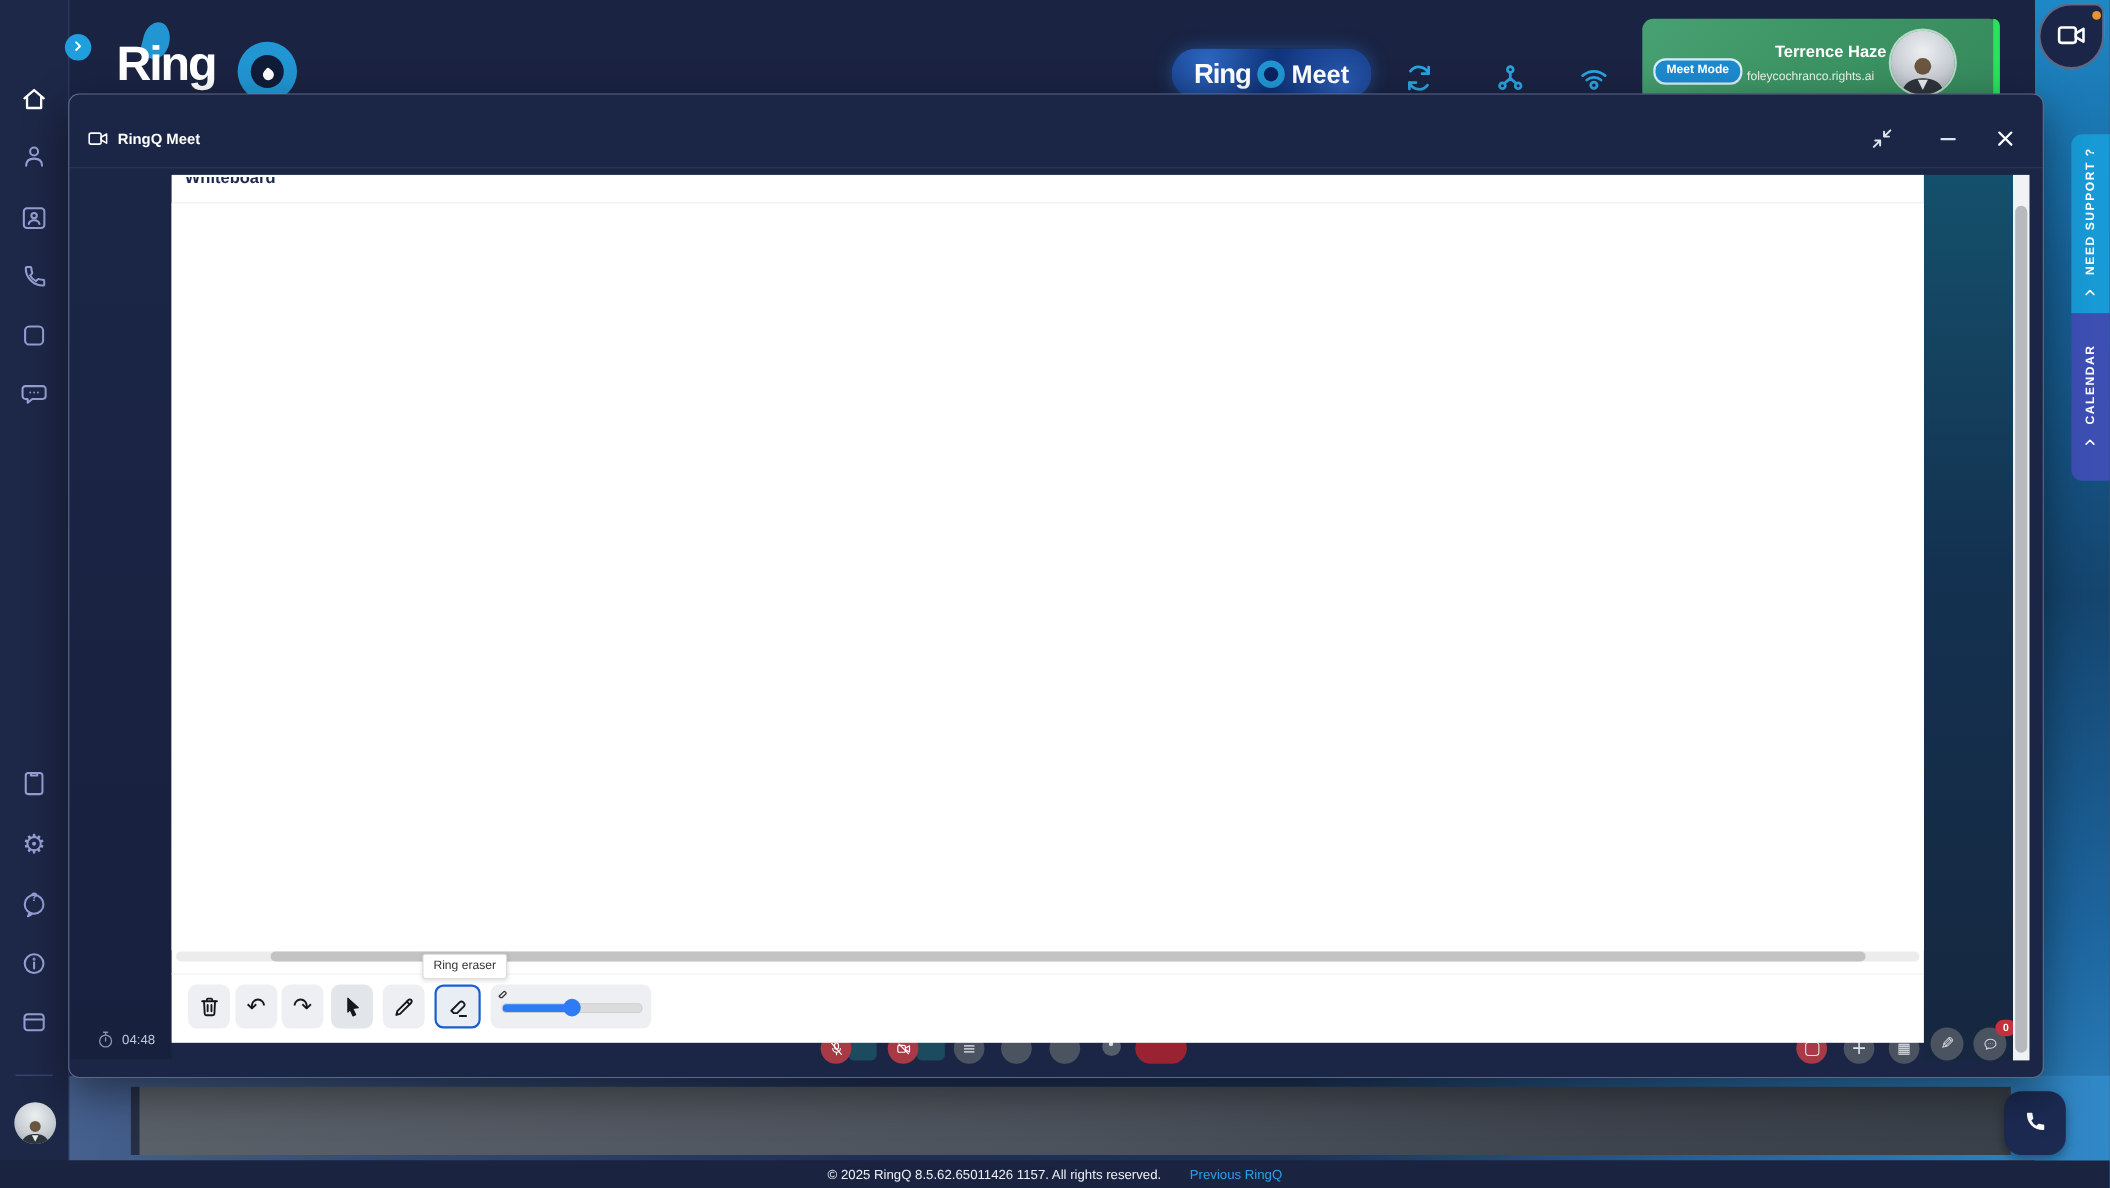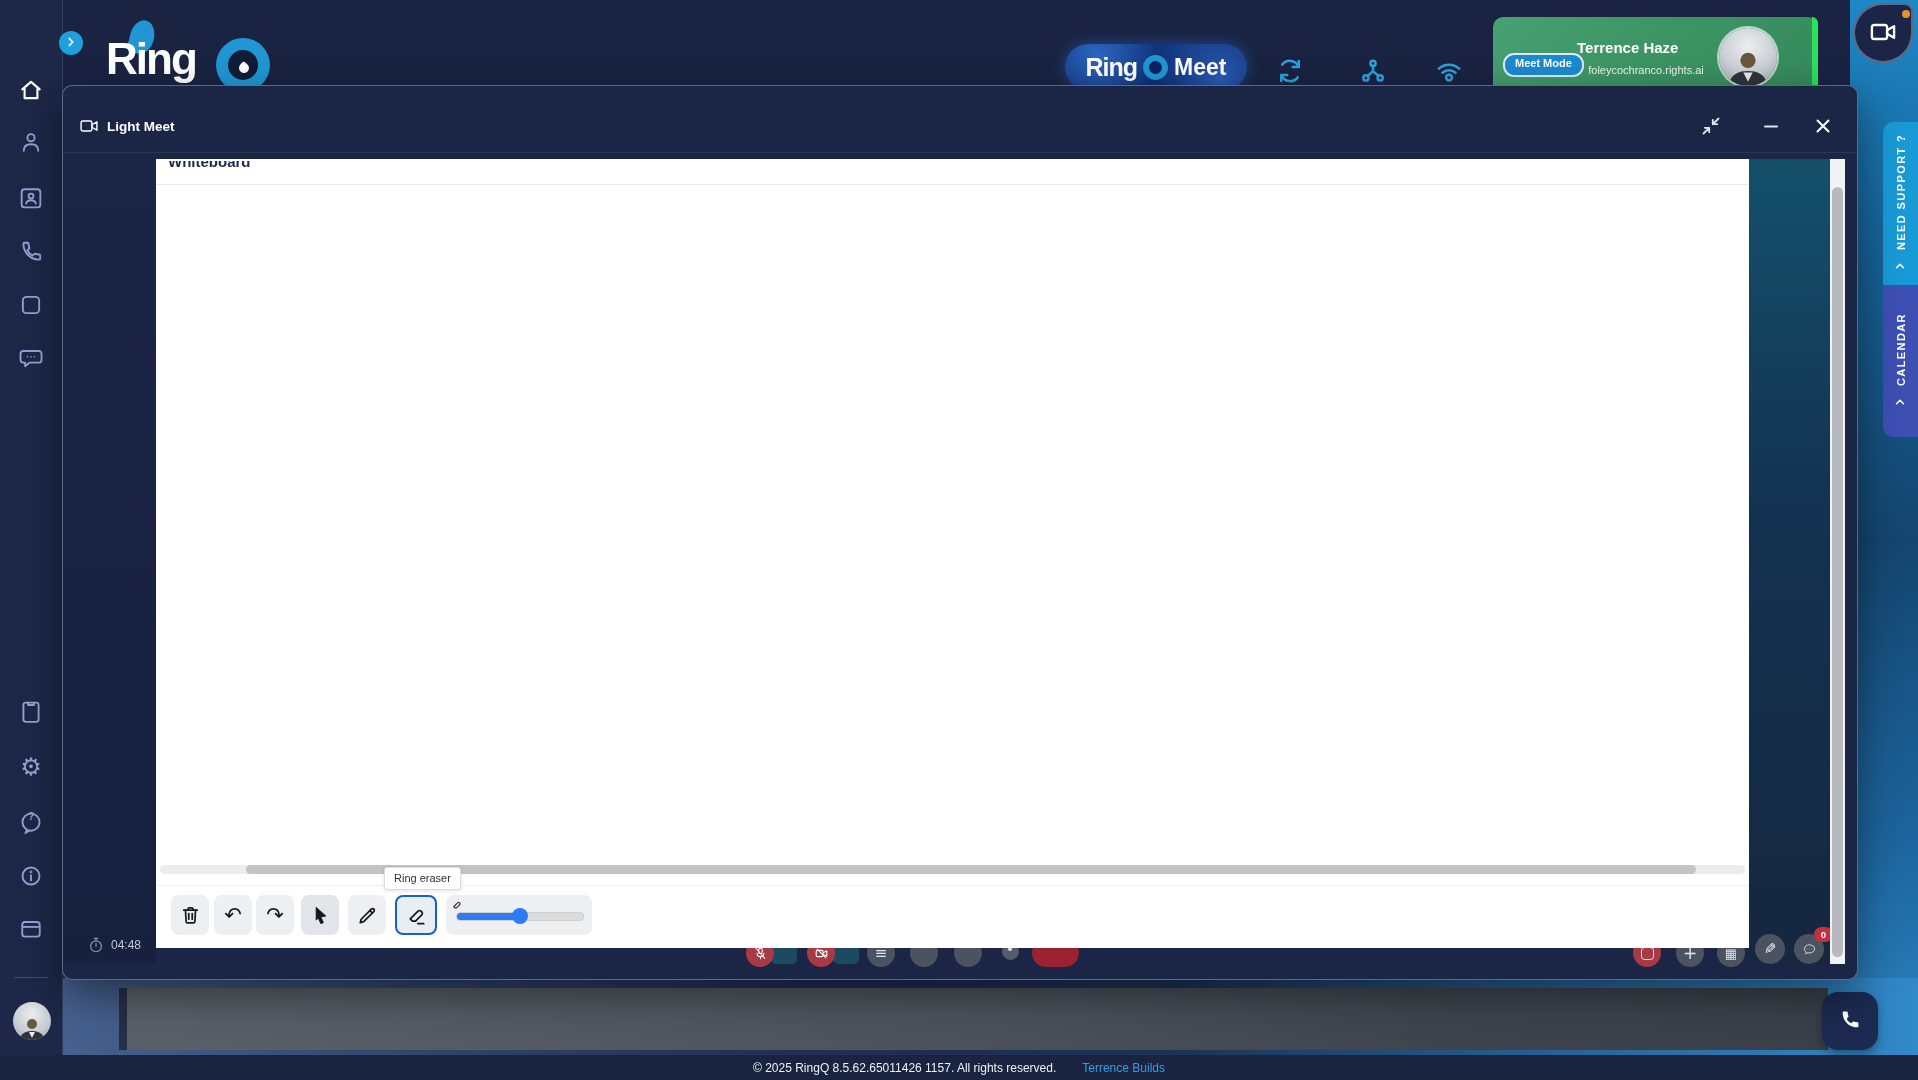--- a/index.html
+++ b/index.html
@@ -53,21 +53,21 @@
   .hicon{position:absolute;top:56px;width:30px;height:30px;z-index:1;background:none;border:0;padding:0}
   .hicon svg{width:30px;height:30px;display:block}
   .hicon-sync{left:1275px}.hicon-share{left:1358px}.hicon-wifi{left:1434px}
 
   .user-panel{left:1493px;top:17px;width:325px;height:68px;border-radius:10px 10px 0 0;z-index:1;
     background:linear-gradient(130deg,#48a172 0%,#3d9565 45%,#368a5c 100%)}
   .user-panel::after{content:"";position:absolute;right:0;top:0;width:6px;height:100%;
     background:#2be25c;border-radius:0 10px 0 0}
   .mode-badge{position:absolute;left:10px;top:36px;height:20px;padding:0 10px;border-radius:11px;
     background:#1d8ad0;border:2px solid #d9ecf7;color:#fff;font-size:11px;font-weight:700;line-height:17px}
-  .user-name{position:absolute;left:84px;top:22px;width:138px;text-align:left;font-size:15px;font-weight:700;color:#fff}
+  .user-name{position:absolute;left:84px;top:22px;width:138px;text-align:right;font-size:15px;font-weight:700;color:#fff}
   .user-domain{position:absolute;left:80px;top:47px;width:146px;text-align:center;font-size:11px;color:#eaf4ee}
   .panel-avatar{position:absolute;left:226px;top:11px;width:58px;height:58px;border:0;padding:0;
     box-shadow:0 0 0 2px rgba(255,255,255,.65)}
 
   .corner-bubble{left:1853px;top:3px;width:60px;height:60px;background:#1b2547;
     border:2px solid rgba(220,228,240,.35);border-radius:50% 14% 50% 50%;
     display:flex;align-items:center;justify-content:center;z-index:3;padding:0}
   .corner-dot{position:absolute;right:1px;top:5px;width:8px;height:8px;border-radius:50%;background:#e8932e}
 
   
@@ -327,30 +327,30 @@
 <div class="vs-bar abs" data-interactable="false"></div>
 <div class="vs-gray abs" data-interactable="false"></div>
 <button class="phone-btn abs" data-interactable="true">
   <span data-interactable="false"><svg width="24" height="24" viewBox="0 0 24 24">
         <path fill="#ffffff" d="M8.7 10.7 c1 2 2.6 3.6 4.6 4.6 l1.5-1.5 c.3-.3 .75-.4 1.1-.25 1.1 .45 2.3 .7 3.5 .7 .55 0 1 .45 1 1 v3.1 c0 .55-.45 1-1 1 C10.9 19.35 4.65 13.1 4.65 4.6 c0-.55 .45-1 1-1 h3.1 c.55 0 1 .45 1 1 0 1.2 .25 2.4 .7 3.5 .13 .35 .05 .8-.25 1.1 l-1.5 1.5 z"></path>
       </svg></span>
 </button>
 
 <footer class="footer abs" data-interactable="false">
   <span class="copyright" data-interactable="false">© 2025 RingQ 8.5.62.65011426 1157. All rights reserved.</span>
-  <a class="builds-link" href="#" data-interactable="true">Terrence Builds</a>
+  <a class="builds-link" href="#" data-interactable="true">Previous RingQ</a>
 </footer>
 
 <section class="modal abs" data-interactable="false">
   <div class="titlebar" data-interactable="false">
     <span class="tb-cam" data-interactable="false"><svg width="20" height="20" viewBox="0 0 24 24" fill="none" stroke="#ffffff" stroke-width="1.7" stroke-linejoin="round">
           <rect x="2.5" y="6" width="13" height="12" rx="2"></rect>
           <path d="M15.5 10.5 L21.5 7 V17 L15.5 13.5 Z"></path>
         </svg></span>
-    <span class="tb-title" data-interactable="false">Light Meet</span>
+    <span class="tb-title" data-interactable="false">RingQ Meet</span>
     <button class="winbtn btn-compress" data-interactable="true">
       <span data-interactable="false"><svg viewBox="0 0 24 24" fill="none" stroke="#dfe4ee" stroke-width="1.8" stroke-linecap="round" stroke-linejoin="round">
             <path d="M19.5 4.5 L13.8 10.2 M13.8 5.8 V10.2 H18.2"></path>
             <path d="M4.5 19.5 L10.2 13.8 M10.2 18.2 V13.8 H5.8"></path>
           </svg></span>
     </button>
     <button class="winbtn btn-min" data-interactable="true">
       <span data-interactable="false"><svg viewBox="0 0 24 24" fill="none" stroke="#dfe4ee" stroke-width="2" stroke-linecap="round">
             <path d="M6 12.5 H18"></path>
           </svg></span>

